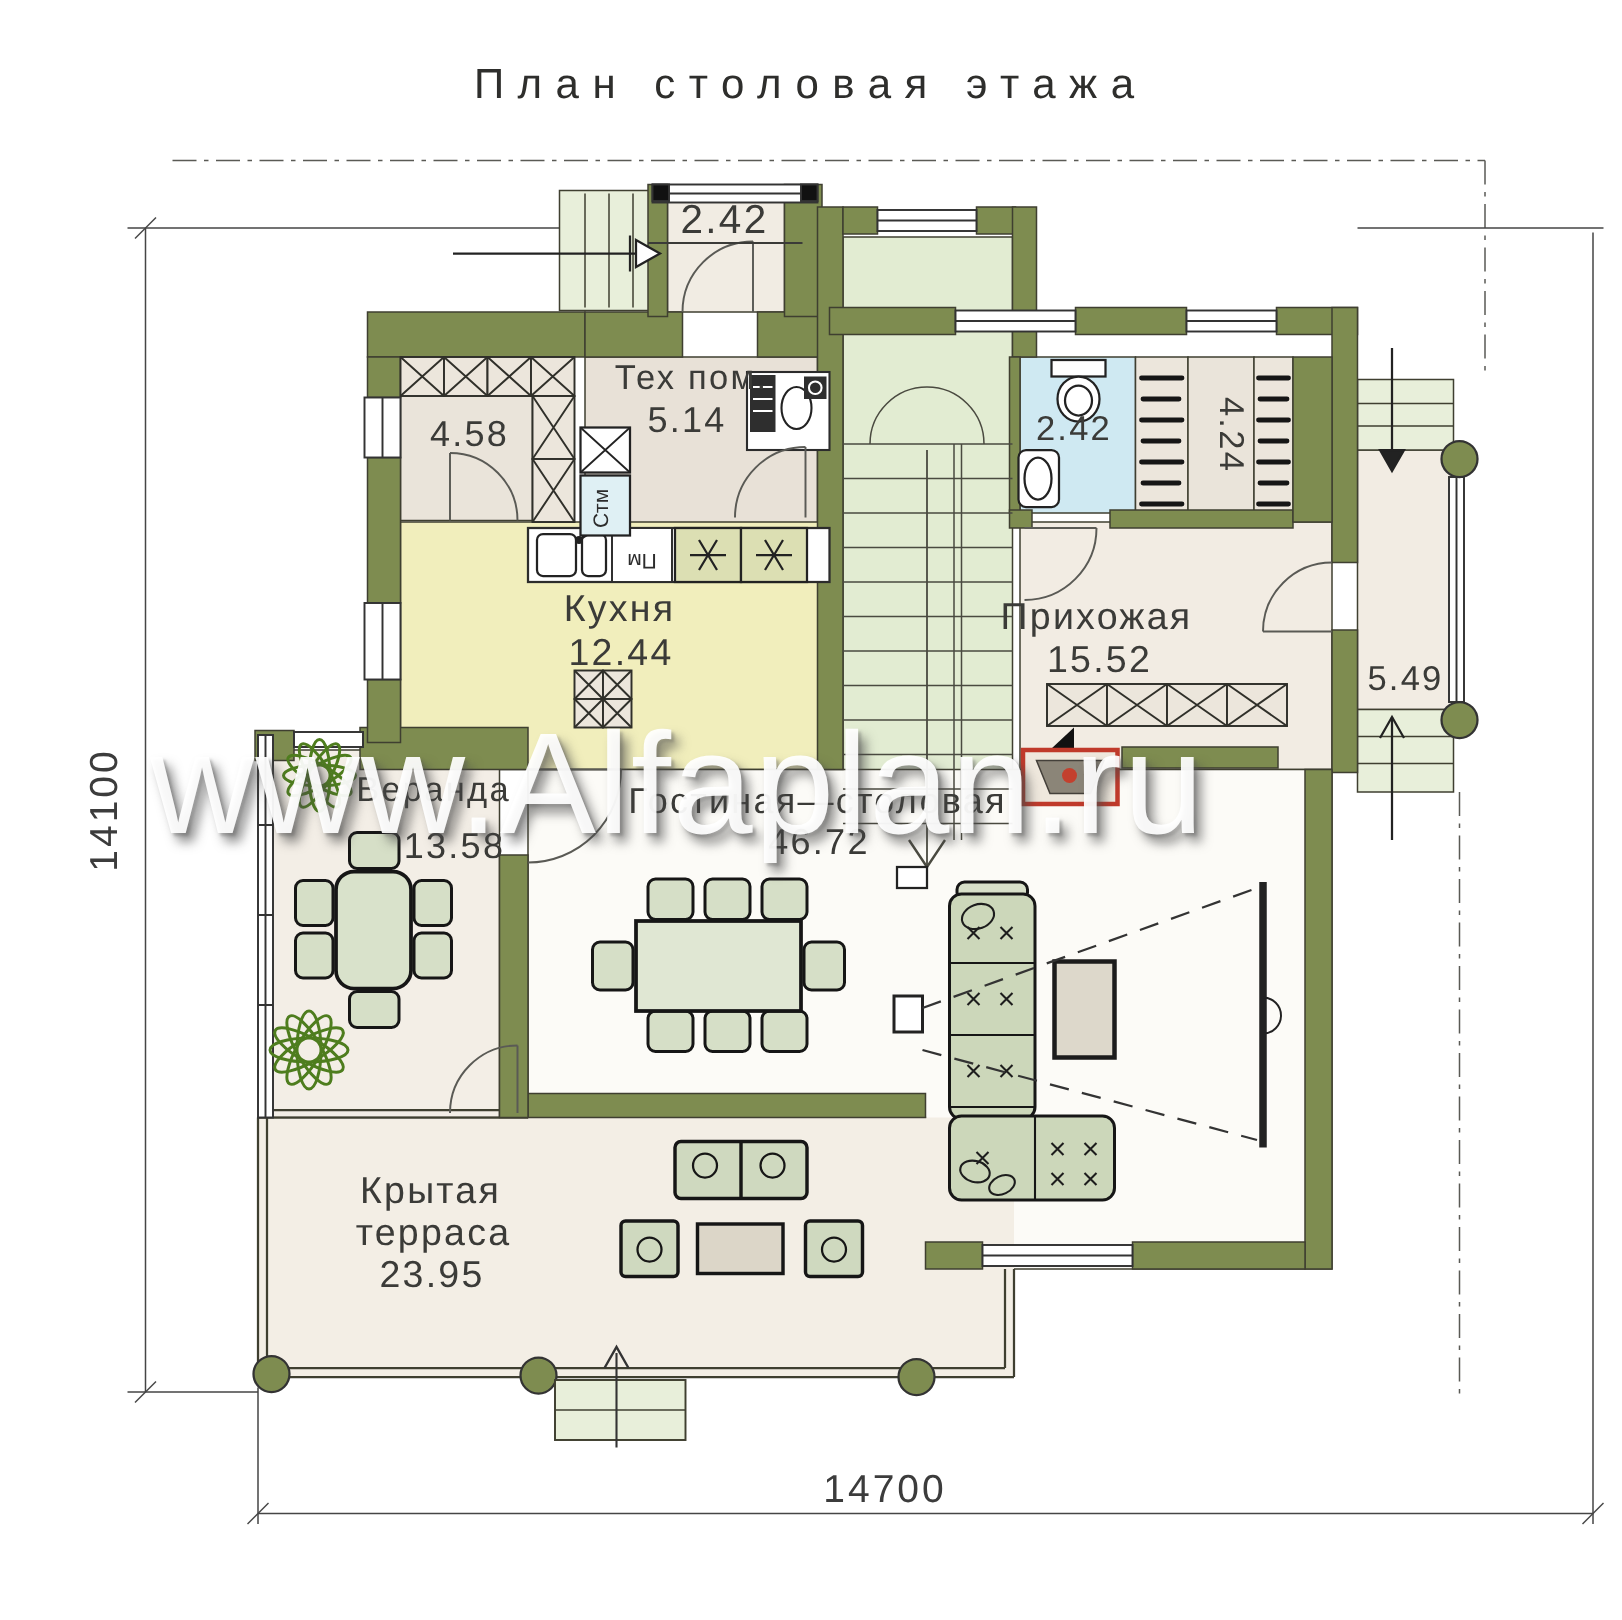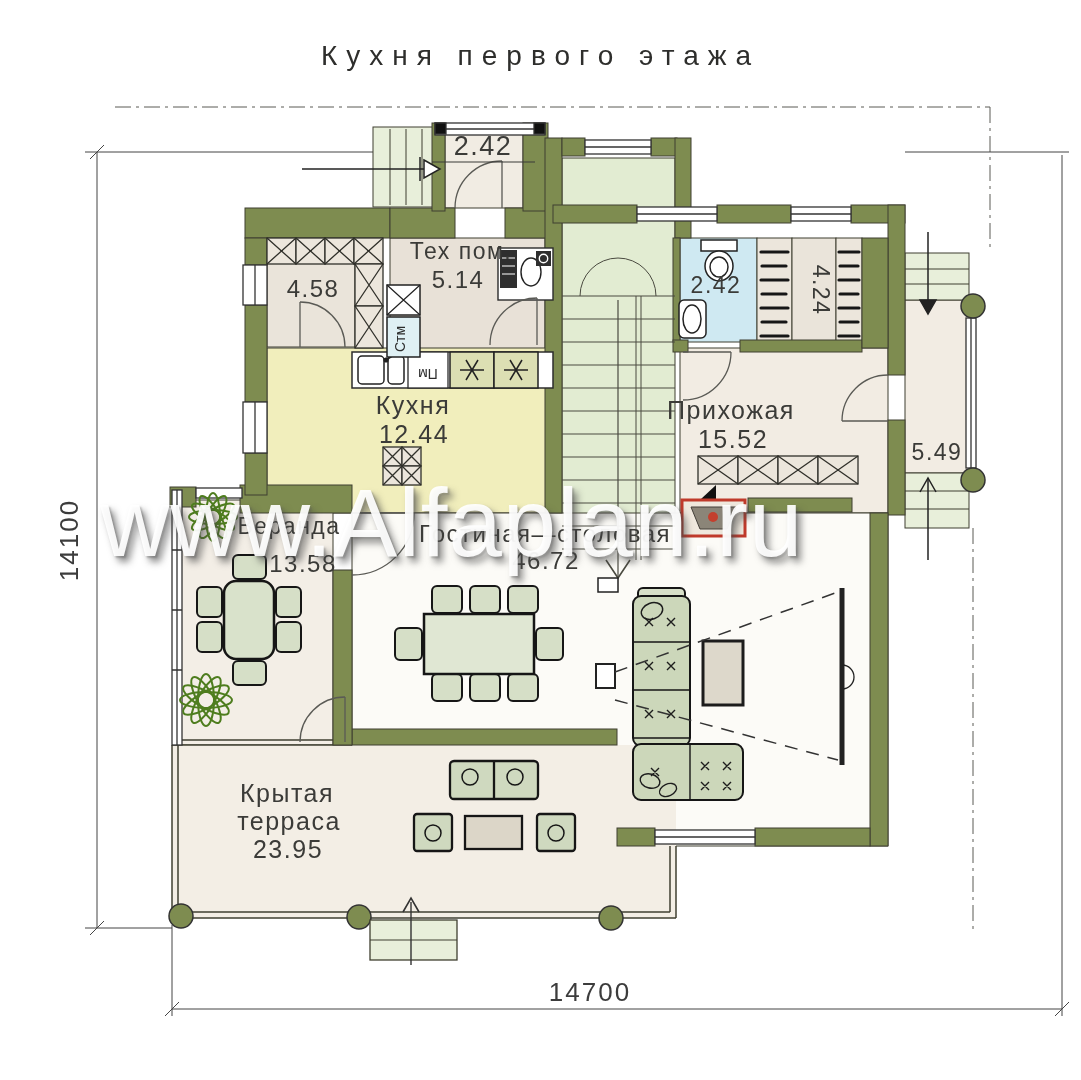--- a/index.html
+++ b/index.html
@@ -14,21 +14,21 @@
       white-space:nowrap;pointer-events:none;}
   text.lbl{font-family:"Liberation Sans",sans-serif;fill:#3b3b38;letter-spacing:1.5px;}
   text.dim{font-family:"Liberation Sans",sans-serif;fill:#3c3c3c;letter-spacing:2px;}
   text.app{font-family:"Liberation Sans",sans-serif;fill:#2c2c2c;}
 </style>
 </head>
 <body>
 
 <div class="canvas">
 
-<div class="page-title">Кухня первого этажа</div>
+<div class="page-title">План столовая этажа</div>
 
 <svg class="plan-svg" width="1081" height="1080" viewBox="0 0 1081 1080">
 
   <g stroke="#5a5a55" stroke-width="1" stroke-dasharray="16 5 3 5" fill="none">
     <path d="M115,107 H990"></path>
         <path d="M990,107 V250"></path>
         <path d="M973,528 V930"></path>
   </g>
   <g stroke="#454545" stroke-width="1" fill="none">
     <path d="M97,152 V928"></path>

